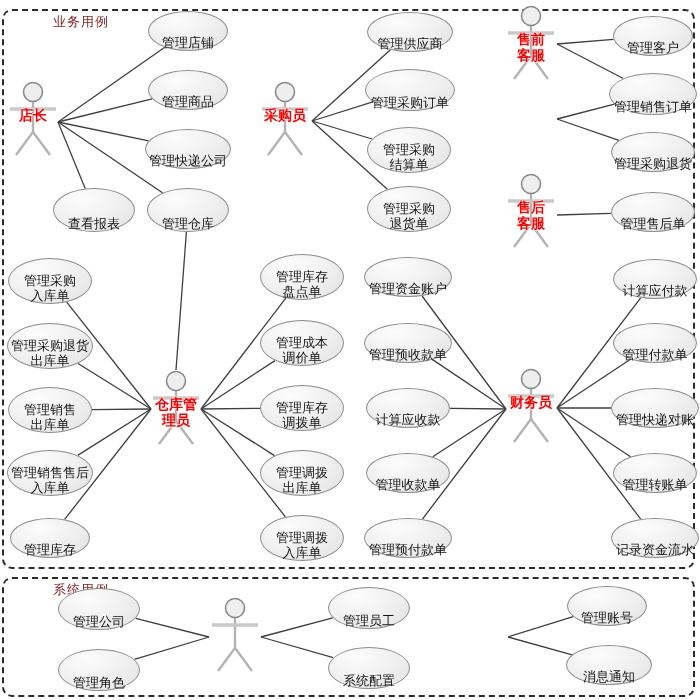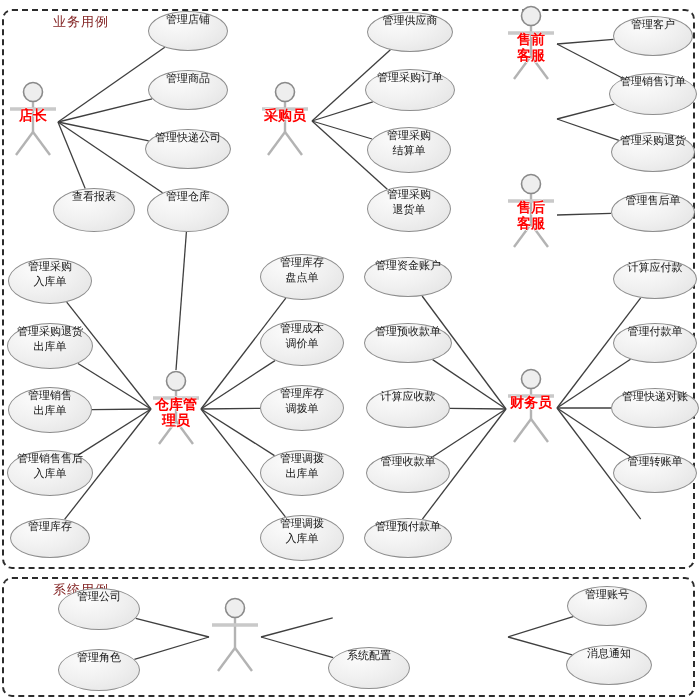--- a/index.html
+++ b/index.html
@@ -13,24 +13,24 @@
   }
   .section-box.business{left:2px;top:9px;width:693px;height:560px;}
   .section-box.system{left:2px;top:577px;width:693px;height:120px;}
   .section-label{
     position:absolute;left:6px;top:2px;font-size:13px;color:#7f1d1d;letter-spacing:1px;margin-left:43px;
   }
   #edge-layer{position:absolute;left:0;top:0;z-index:1;}
   .edge{stroke:#3f3f3f;stroke-width:1.3;}
   #nodes{position:absolute;left:0;top:0;width:700px;height:700px;z-index:2;}
   .usecase{
-    position:absolute;display:flex;align-items:flex-start;justify-content:center;
+    position:absolute;display:flex;align-items:flex-end;justify-content:center;
     text-align:center;border:1.5px solid #8d8d8d;border-radius:50%;box-sizing:border-box;
     background:radial-gradient(ellipse at 35% 22%, #fcfcfc 0%, #f0f0f0 50%, #e1e1e1 100%);
-    font-size:11px;color:#141414;line-height:15px;white-space:pre-line;
+    font-size:13px;color:#141414;line-height:15px;white-space:pre-line;
   }
   .actor{position:absolute;width:64px;height:84px;}
   .actor .figure{position:absolute;left:0;top:0;}
   .head{fill:#eeeeee;stroke:#8a8a8a;stroke-width:1.6;}
   .limb{stroke:#b3b3b3;stroke-width:2.4;}
   .arms{stroke:#c9c9c9;stroke-width:3.6;}
   .actor-label{
     position:absolute;top:27px;left:50%;transform:translateX(-50%);width:76px;
     color:#ff0000;font-weight:bold;font-size:14px;line-height:16px;text-align:center;
     white-space:pre-line;text-shadow:0 1px 0 rgba(255,255,255,.85), 0 -1px 0 rgba(255,255,255,.55);
@@ -209,21 +209,23 @@
 入库单</span></div>
       <div class="usecase" style="left: 364px; top: 257px; width: 88px; height: 40px;"><span>管理资金账户</span></div>
       <div class="usecase" style="left: 364px; top: 323px; width: 88px; height: 40px;"><span>管理预收款单</span></div>
       <div class="usecase" style="left: 366px; top: 388px; width: 84px; height: 40px;"><span>计算应收款</span></div>
       <div class="usecase" style="left: 366px; top: 453px; width: 84px; height: 40px;"><span>管理收款单</span></div>
       <div class="usecase" style="left: 364px; top: 518px; width: 88px; height: 40px;"><span>管理预付款单</span></div>
       <div class="usecase" style="left: 613px; top: 259px; width: 84px; height: 40px;"><span>计算应付款</span></div>
       <div class="usecase" style="left: 613px; top: 323px; width: 84px; height: 40px;"><span>管理付款单</span></div>
       <div class="usecase" style="left: 611px; top: 388px; width: 88px; height: 40px;"><span>管理快递对账</span></div>
       <div class="usecase" style="left: 613px; top: 453px; width: 84px; height: 40px;"><span>管理转账单</span></div>
+      <div class="usecase" style="left: 611px; top: 518px; width: 88px; height: 40px;"><span>记录资金流水</span></div>
       <div class="usecase" style="left: 58px; top: 588px; width: 82px; height: 42px;"><span>管理公司</span></div>
       <div class="usecase" style="left: 58px; top: 649px; width: 82px; height: 42px;"><span>管理角色</span></div>
+      <div class="usecase" style="left: 328px; top: 587px; width: 82px; height: 42px;"><span>管理员工</span></div>
       <div class="usecase" style="left: 567px; top: 586px; width: 80px; height: 40px;"><span>管理账号</span></div>
       <div class="usecase" style="left: 328px; top: 647px; width: 82px; height: 42px;"><span>系统配置</span></div>
       <div class="usecase" style="left: 566px; top: 645px; width: 86px; height: 40px;"><span>消息通知</span></div>
     </div>
 
 
 </div>
 
 </body></html>

